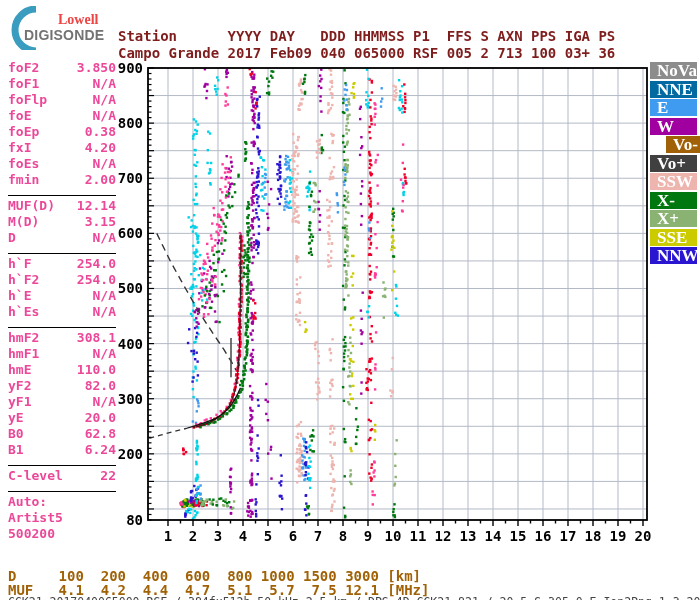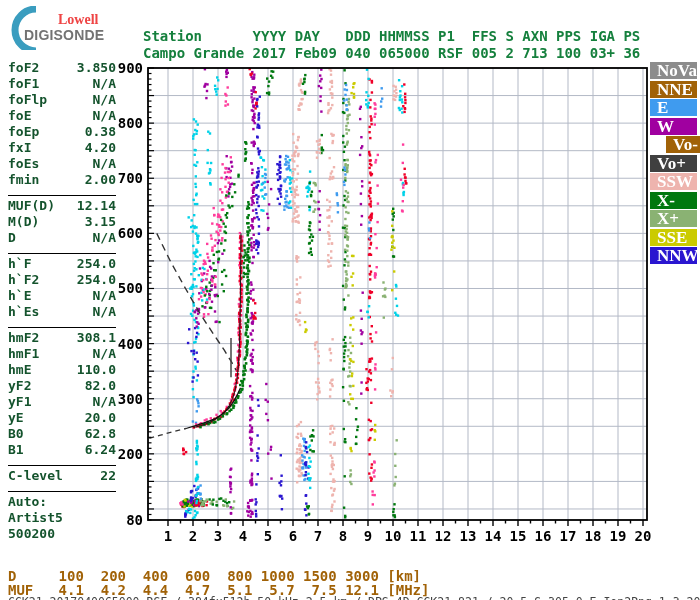--- a/index.html
+++ b/index.html
@@ -3,25 +3,25 @@
 <meta charset="utf-8">
 <style>
   html,body{margin:0;padding:0;background:#fff;}
   .page{position:relative;width:700px;height:600px;background:#fff;overflow:hidden;
         font-family:"DejaVu Sans Mono","Liberation Mono",monospace;}
   .logo{position:absolute;left:6px;top:6px;width:110px;height:44px;}
   .logo-lowell{position:absolute;left:52px;top:6px;font-family:"Liberation Serif",serif;
         font-size:14px;font-weight:bold;color:#ef4444;}
   .logo-digi{position:absolute;left:18px;top:21px;font-family:"Liberation Sans",sans-serif;
         font-size:14px;font-weight:bold;color:#737373;letter-spacing:0.2px;}
-  .hdr{position:absolute;left:118px;white-space:pre;font-size:14px;font-weight:bold;color:#15803d;margin-left:25px;}
+  .hdr{position:absolute;left:118px;white-space:pre;font-size:14px;font-weight:bold;color:#7f1d1d;}
   .hdr1{top:14px;}
   .hdr2{top:31px;}
   .params{position:absolute;left:8px;top:60px;width:108px;}
-  .prow{display:flex;justify-content:space-between;height:16px;font-size:13px;font-weight:bold;color:#14532d;}
+  .prow{display:flex;justify-content:space-between;height:16px;font-size:13px;font-weight:bold;color:#ec4899;}
   .pdiv{height:7px;border-bottom:1.5px solid #000;margin-bottom:2px;width:108px;}
   .plot-svg{position:absolute;left:0;top:0;}
   .legend{position:absolute;left:650px;top:62px;width:47px;}
   .legend-item{width:47px;height:17px;margin-bottom:1.5px;display:flex;align-items:center;}
   .legend-label{font-family:"Liberation Serif",serif;font-weight:bold;font-size:17px;
         color:#fff;padding-left:7px;line-height:17px;}
   .dmuf{position:absolute;left:8px;white-space:pre;font-size:14px;font-weight:bold;color:#a16207;}
   .dmuf1{top:554px;}
   .dmuf2{top:568px;}
   .footer-line{position:absolute;left:8px;top:583px;white-space:pre;font-size:11.5px;color:#444;}
@@ -2522,21 +2522,21 @@
       <text x="143" y="348.609756097561" text-anchor="end" fill="#000" font-family="&quot;DejaVu Sans Mono&quot;,&quot;Liberation Mono&quot;,monospace" font-size="14px" font-weight="bold">400</text>
       <text x="143" y="403.7317073170732" text-anchor="end" fill="#000" font-family="&quot;DejaVu Sans Mono&quot;,&quot;Liberation Mono&quot;,monospace" font-size="14px" font-weight="bold">300</text>
       <text x="143" y="458.8536585365854" text-anchor="end" fill="#000" font-family="&quot;DejaVu Sans Mono&quot;,&quot;Liberation Mono&quot;,monospace" font-size="14px" font-weight="bold">200</text>
       <text x="143" y="525" text-anchor="end" fill="#000" font-family="&quot;DejaVu Sans Mono&quot;,&quot;Liberation Mono&quot;,monospace" font-size="14px" font-weight="bold">80</text>
     </svg>
 
   <div class="legend" id="legend">
       <div class="legend-item" style="background: rgb(140, 140, 140);">
         <span class="legend-label">NoVal</span>
       </div>
-      <div class="legend-item" style="background: #a16207; text-align: right;">
+      <div class="legend-item" style="background: #0369a1; text-align: right;">
         <span class="legend-label">NNE</span>
       </div>
       <div class="legend-item" style="background: rgb(63, 155, 239);">
         <span class="legend-label">E</span>
       </div>
       <div class="legend-item" style="background: rgb(160, 0, 160);">
         <span class="legend-label">W</span>
       </div>
       <div class="legend-item" style="background: #a16207; margin-left: 16px;">
         <span class="legend-label">Vo-</span>

